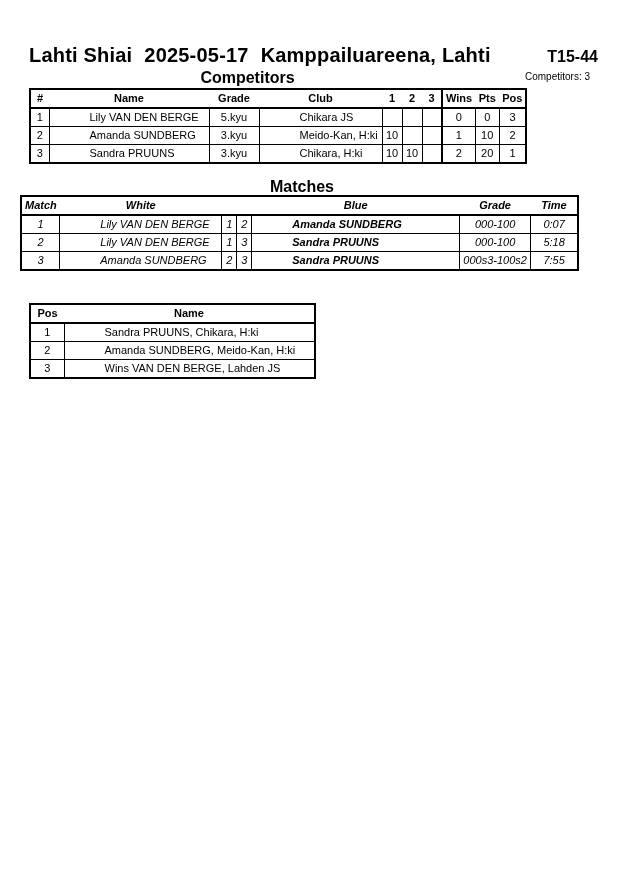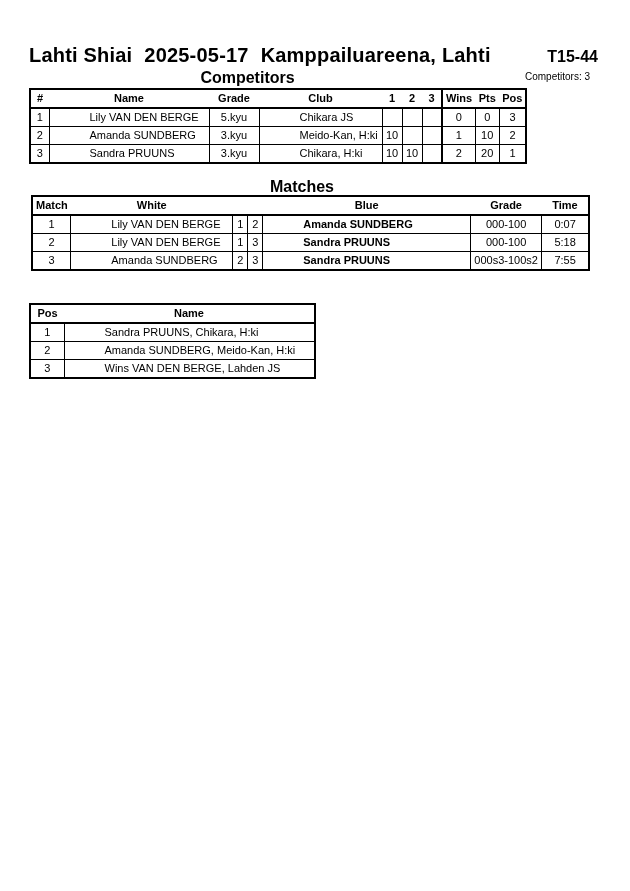--- a/index.html
+++ b/index.html
@@ -58,21 +58,21 @@
   .results-label     { left: 29px; width: 285px; top: 286px; }
 
   
   table {
     position: absolute;
     border-collapse: collapse;
     table-layout: fixed;
     border: 2px solid #000000;
   }
   .competitors-table { left: 29px; top: 88px; }
-  .matches-table     { left: 31px; top: 195px; }
+  .matches-table     { left: 20px; top: 195px; font-style: italic; }
   .results-table     { left: 29px; top: 303px; }
 
   th, td {
     height: 17px;
     padding: 0 3px;
     font-size: 11px;
     line-height: 17px;
     white-space: nowrap;
     overflow: hidden;
   }

